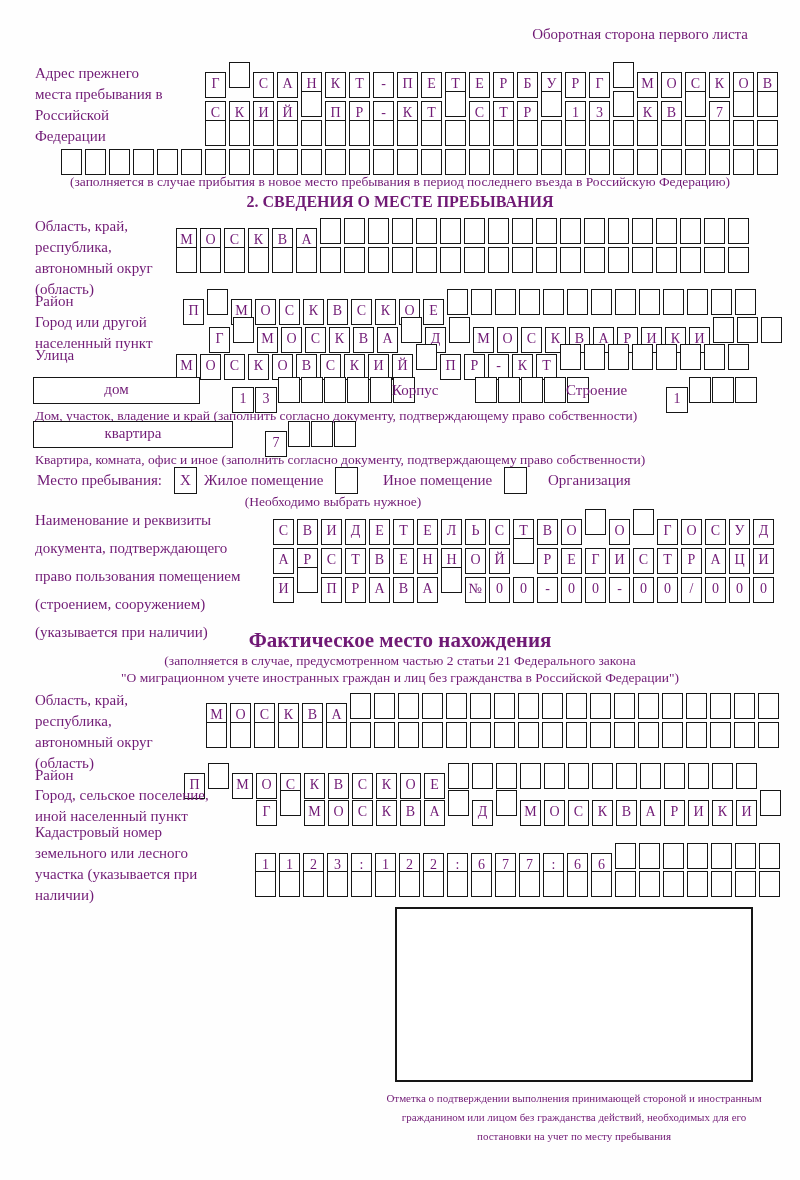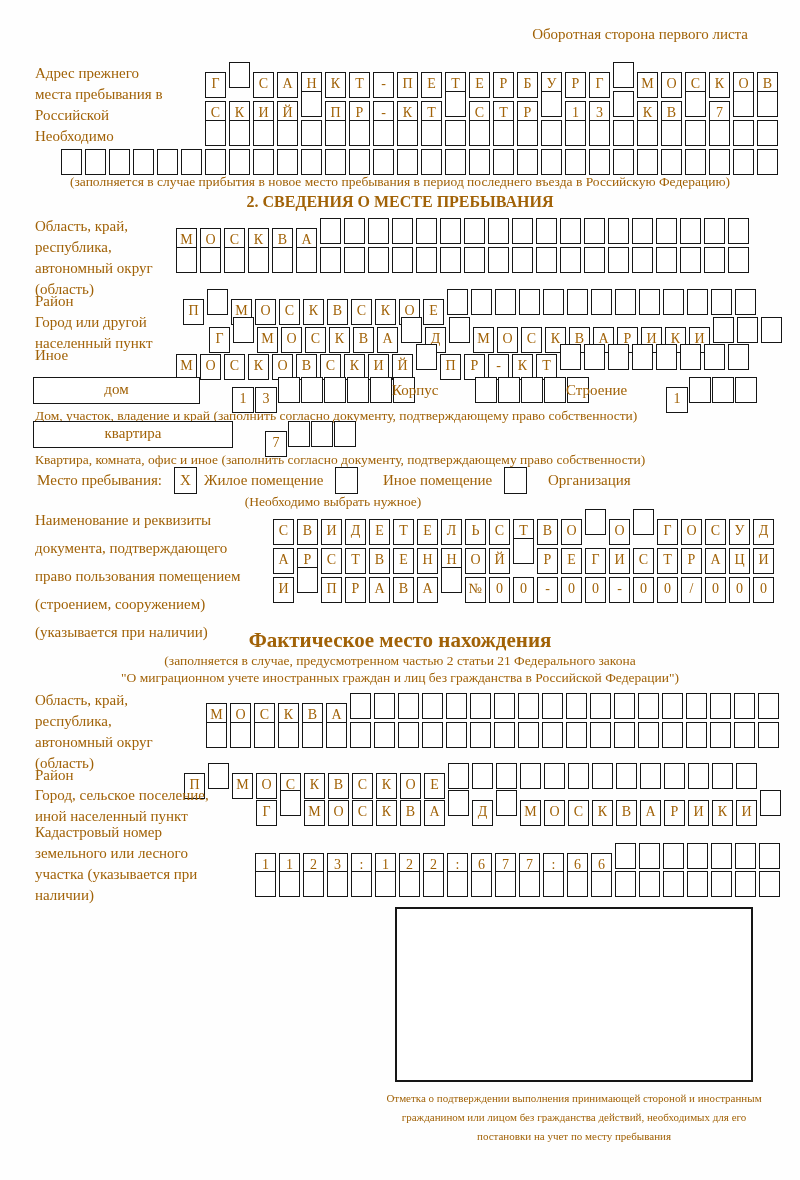--- a/index.html
+++ b/index.html
@@ -1,17 +1,17 @@
 <!DOCTYPE html>
 <html><head>
 <meta charset="utf-8">
 <style>
   html,body{margin:0;padding:0;background:#fff;}
   #page{position:relative;width:800px;height:1180px;background:#fefefe;
-        font-family:"Liberation Serif",serif;color:#a16207;overflow:hidden;}
+        font-family:"Liberation Serif",serif;color:#701a75;overflow:hidden;}
   .lbl{position:absolute;font-size:15px;line-height:21px;}
   .cap{position:absolute;font-size:13.5px;line-height:17px;}
   .ttl{position:absolute;font-weight:bold;font-size:16px;}
   .center{text-align:center;}
   .cellrow{position:absolute;white-space:nowrap;font-size:0;padding-left:28px;}
   .cell{display:inline-block;box-sizing:border-box;width:21px;height:26px;
         border:1.7px solid #161616;margin-right:3px;text-align:center;
         font-size:14px;line-height:22px;font-family:"Liberation Serif",serif;background:#fff;}
   .cellrow.tight .cell{width:22px;margin-right:1px;}
   .widebox{position:absolute;box-sizing:border-box;height:27px;border:1.8px solid #161616;
@@ -20,40 +20,40 @@
         text-align:center;font-size:15px;line-height:24px;background:#fff;}
   .stampbox{position:absolute;box-sizing:border-box;border:2px solid #161616;background:#fff;}
 </style>
 </head>
 <body>
 
 <div id="page">
 
   <div class="lbl" style="top:24px;right:52px;">Оборотная сторона первого листа</div>
 
-  <div class="lbl" style="left:35px;top:63px;width:138px;">Адрес прежнего места пребывания в Российской Необходимо</div>
+  <div class="lbl" style="left:35px;top:63px;width:138px;">Адрес прежнего места пребывания в Российской Федерации</div>
   <div class="cellrow" style="left:177px;top:62px;"><span class="cell">Г</span><span class="cell"></span><span class="cell">С</span><span class="cell">А</span><span class="cell">Н</span><span class="cell">К</span><span class="cell">Т</span><span class="cell">-</span><span class="cell">П</span><span class="cell">Е</span><span class="cell">Т</span><span class="cell">Е</span><span class="cell">Р</span><span class="cell">Б</span><span class="cell">У</span><span class="cell">Р</span><span class="cell">Г</span><span class="cell"></span><span class="cell">М</span><span class="cell">О</span><span class="cell">С</span><span class="cell">К</span><span class="cell">О</span><span class="cell">В</span></div>
   <div class="cellrow" style="left:177px;top:91px;"><span class="cell">С</span><span class="cell">К</span><span class="cell">И</span><span class="cell">Й</span><span class="cell"></span><span class="cell">П</span><span class="cell">Р</span><span class="cell">-</span><span class="cell">К</span><span class="cell">Т</span><span class="cell"></span><span class="cell">С</span><span class="cell">Т</span><span class="cell">Р</span><span class="cell"></span><span class="cell">1</span><span class="cell">3</span><span class="cell"></span><span class="cell">К</span><span class="cell">В</span><span class="cell"></span><span class="cell">7</span><span class="cell"></span><span class="cell"></span></div>
   <div class="cellrow" style="left:177px;top:120px;"><span class="cell"></span><span class="cell"></span><span class="cell"></span><span class="cell"></span><span class="cell"></span><span class="cell"></span><span class="cell"></span><span class="cell"></span><span class="cell"></span><span class="cell"></span><span class="cell"></span><span class="cell"></span><span class="cell"></span><span class="cell"></span><span class="cell"></span><span class="cell"></span><span class="cell"></span><span class="cell"></span><span class="cell"></span><span class="cell"></span><span class="cell"></span><span class="cell"></span><span class="cell"></span><span class="cell"></span></div>
   <div class="cellrow" style="left:33px;top:149px;"><span class="cell"></span><span class="cell"></span><span class="cell"></span><span class="cell"></span><span class="cell"></span><span class="cell"></span><span class="cell"></span><span class="cell"></span><span class="cell"></span><span class="cell"></span><span class="cell"></span><span class="cell"></span><span class="cell"></span><span class="cell"></span><span class="cell"></span><span class="cell"></span><span class="cell"></span><span class="cell"></span><span class="cell"></span><span class="cell"></span><span class="cell"></span><span class="cell"></span><span class="cell"></span><span class="cell"></span><span class="cell"></span><span class="cell"></span><span class="cell"></span><span class="cell"></span><span class="cell"></span><span class="cell"></span></div>
   <div class="cap center" style="left:0;top:173px;width:800px;">(заполняется в случае прибытия в новое место пребывания в период последнего въезда в Российскую Федерацию)</div>
 
   <div class="ttl center" style="left:0;top:193px;width:800px;">2. СВЕДЕНИЯ О МЕСТЕ ПРЕБЫВАНИЯ</div>
 
   <div class="lbl" style="left:35px;top:216px;width:122px;">Область, край, республика, автономный округ (область)</div>
   <div class="cellrow" style="left:148px;top:218px;"><span class="cell">М</span><span class="cell">О</span><span class="cell">С</span><span class="cell">К</span><span class="cell">В</span><span class="cell">А</span><span class="cell"></span><span class="cell"></span><span class="cell"></span><span class="cell"></span><span class="cell"></span><span class="cell"></span><span class="cell"></span><span class="cell"></span><span class="cell"></span><span class="cell"></span><span class="cell"></span><span class="cell"></span><span class="cell"></span><span class="cell"></span><span class="cell"></span><span class="cell"></span><span class="cell"></span><span class="cell"></span></div>
   <div class="cellrow" style="left:148px;top:247px;"><span class="cell"></span><span class="cell"></span><span class="cell"></span><span class="cell"></span><span class="cell"></span><span class="cell"></span><span class="cell"></span><span class="cell"></span><span class="cell"></span><span class="cell"></span><span class="cell"></span><span class="cell"></span><span class="cell"></span><span class="cell"></span><span class="cell"></span><span class="cell"></span><span class="cell"></span><span class="cell"></span><span class="cell"></span><span class="cell"></span><span class="cell"></span><span class="cell"></span><span class="cell"></span><span class="cell"></span></div>
 
   <div class="lbl" style="left:35px;top:291px;">Район</div>
   <div class="cellrow" style="left:155px;top:289px;"><span class="cell">П</span><span class="cell"></span><span class="cell">М</span><span class="cell">О</span><span class="cell">С</span><span class="cell">К</span><span class="cell">В</span><span class="cell">С</span><span class="cell">К</span><span class="cell">О</span><span class="cell">Е</span><span class="cell"></span><span class="cell"></span><span class="cell"></span><span class="cell"></span><span class="cell"></span><span class="cell"></span><span class="cell"></span><span class="cell"></span><span class="cell"></span><span class="cell"></span><span class="cell"></span><span class="cell"></span><span class="cell"></span></div>
 
   <div class="lbl" style="left:35px;top:312px;width:148px;">Город или другой населенный пункт</div>
   <div class="cellrow" style="left:181px;top:317px;"><span class="cell">Г</span><span class="cell"></span><span class="cell">М</span><span class="cell">О</span><span class="cell">С</span><span class="cell">К</span><span class="cell">В</span><span class="cell">А</span><span class="cell"></span><span class="cell">Д</span><span class="cell"></span><span class="cell">М</span><span class="cell">О</span><span class="cell">С</span><span class="cell">К</span><span class="cell">В</span><span class="cell">А</span><span class="cell">Р</span><span class="cell">И</span><span class="cell">К</span><span class="cell">И</span><span class="cell"></span><span class="cell"></span><span class="cell"></span></div>
 
-  <div class="lbl" style="left:35px;top:345px;">Иное</div>
+  <div class="lbl" style="left:35px;top:345px;">Улица</div>
   <div class="cellrow" style="left:148px;top:344px;"><span class="cell">М</span><span class="cell">О</span><span class="cell">С</span><span class="cell">К</span><span class="cell">О</span><span class="cell">В</span><span class="cell">С</span><span class="cell">К</span><span class="cell">И</span><span class="cell">Й</span><span class="cell"></span><span class="cell">П</span><span class="cell">Р</span><span class="cell">-</span><span class="cell">К</span><span class="cell">Т</span><span class="cell"></span><span class="cell"></span><span class="cell"></span><span class="cell"></span><span class="cell"></span><span class="cell"></span><span class="cell"></span><span class="cell"></span></div>
 
   <div class="widebox" style="left:33px;top:377px;width:167px;">дом</div>
   <div class="cellrow tight" style="left:204px;top:377px;"><span class="cell">1</span><span class="cell">3</span><span class="cell"></span><span class="cell"></span><span class="cell"></span><span class="cell"></span><span class="cell"></span><span class="cell"></span></div>
   <div class="lbl" style="left:392px;top:380px;">Корпус</div>
   <div class="cellrow tight" style="left:447px;top:377px;"><span class="cell"></span><span class="cell"></span><span class="cell"></span><span class="cell"></span><span class="cell"></span></div>
   <div class="lbl" style="left:566px;top:380px;">Строение</div>
   <div class="cellrow tight" style="left:638px;top:377px;"><span class="cell">1</span><span class="cell"></span><span class="cell"></span><span class="cell"></span></div>
   <div class="cap" style="left:35px;top:407px;width:740px;">Дом, участок, владение и край (заполнить согласно документу, подтверждающему право собственности)</div>
 

